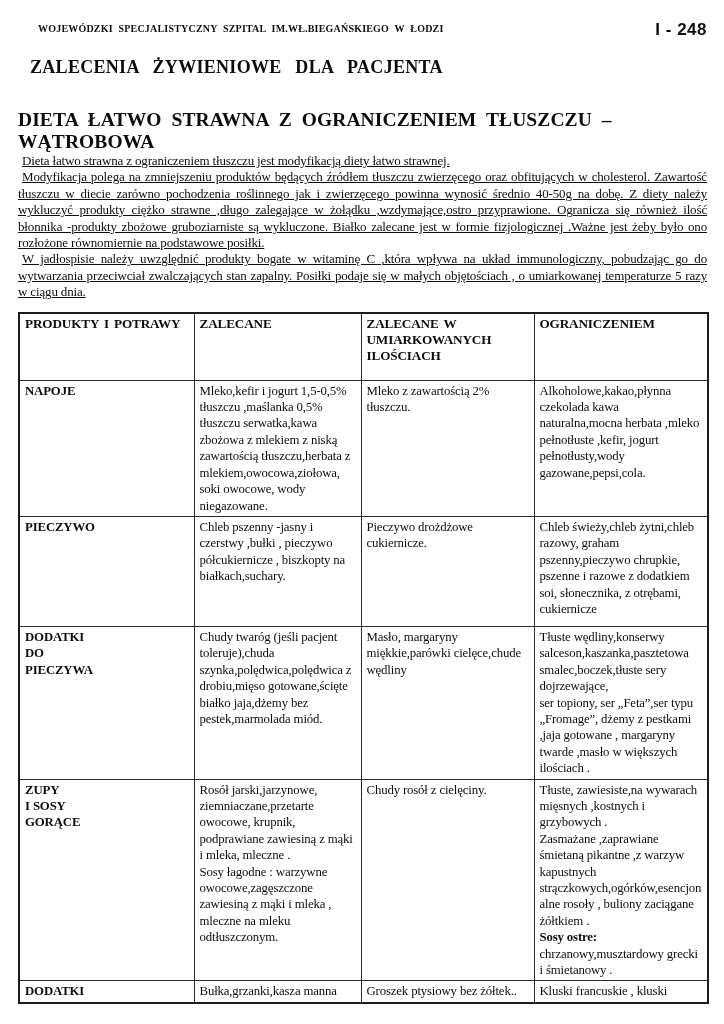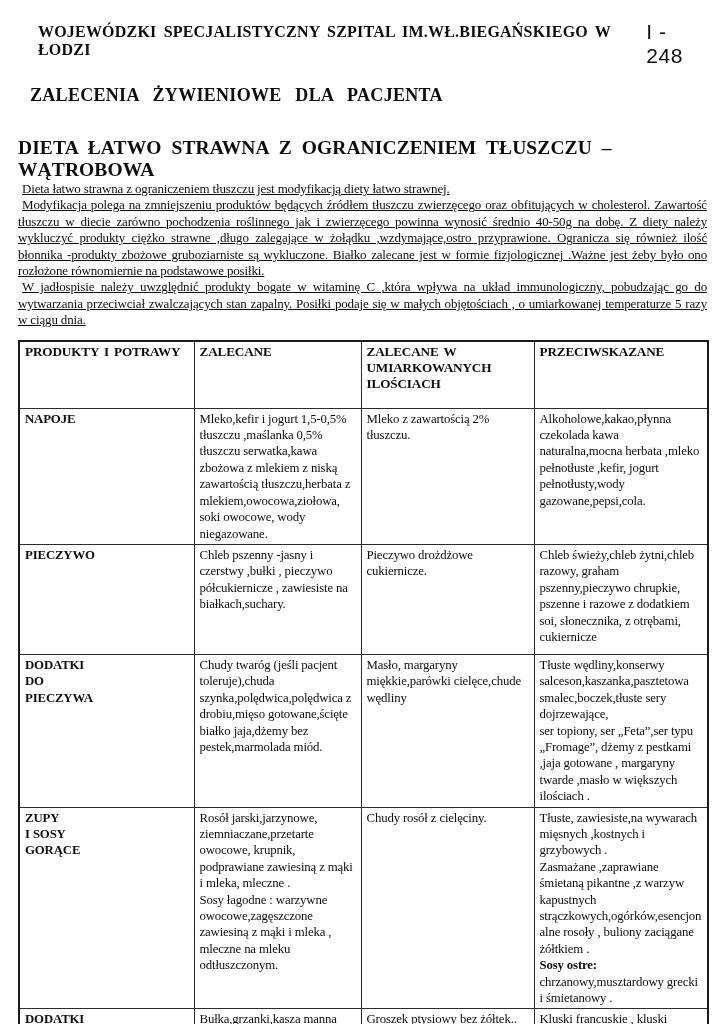--- a/index.html
+++ b/index.html
@@ -19,29 +19,29 @@
     overflow: hidden;
   }
   .doc-header {
     display: flex;
     justify-content: space-between;
     align-items: flex-start;
     margin-left: 20px;
   }
   .hospital {
     font-weight: bold;
-    font-size: 16px;
+    font-size: 10px;
     letter-spacing: 0.2px;
     word-spacing: 3px;
     padding-top: 3px;
   }
   .doc-number {
     font-family: "Liberation Sans", "DejaVu Sans", sans-serif;
-    font-weight: normal;
-    font-size: 21px;
+    font-weight: bold;
+    font-size: 17px;
     letter-spacing: 0.5px;
   }
   .subtitle {
     margin-top: 17px;
     margin-left: 12px;
     font-weight: bold;
     font-size: 18px;
     letter-spacing: 0.3px;
     word-spacing: 9px;
   }
@@ -132,33 +132,33 @@
       <col style="width:173px">
       <col style="width:174px">
     </colgroup>
     <thead>
       <tr>
         <th>PRODUKTY  I  POTRAWY</th>
         <th>ZALECANE</th>
         <th>ZALECANE  W
 UMIARKOWANYCH
 ILOŚCIACH</th>
-        <th>PRZECIWSKAZANE</th>
+        <th>OGRANICZENIEM</th>
       </tr>
     </thead>
     <tbody>
       <tr class="r-napoje">
         <td class="category">NAPOJE</td>
         <td>Mleko,kefir i jogurt 1,5-0,5% tłuszczu ,maślanka 0,5% tłuszczu serwatka,kawa zbożowa z mlekiem z niską zawartością tłuszczu,herbata z mlekiem,owocowa,ziołowa, soki owocowe,  wody niegazowane.</td>
         <td>Mleko z zawartością 2% tłuszczu.</td>
         <td>Alkoholowe,kakao,płynna czekolada kawa naturalna,mocna herbata ,mleko pełnotłuste ,kefir, jogurt pełnotłusty,wody gazowane,pepsi,cola.</td>
       </tr>
       <tr class="r-pieczywo">
         <td class="category">PIECZYWO</td>
-        <td>Chleb pszenny -jasny i czerstwy ,bułki , pieczywo półcukiernicze , zawiesiste na białkach,suchary.</td>
+        <td>Chleb pszenny -jasny i czerstwy ,bułki , pieczywo półcukiernicze , biszkopty na białkach,suchary.</td>
         <td>Pieczywo drożdżowe cukiernicze.</td>
         <td>Chleb świeży,chleb żytni,chleb razowy, graham pszenny,pieczywo chrupkie,
 pszenne i razowe z dodatkiem soi, słonecznika, z otrębami, cukiernicze</td>
       </tr>
       <tr class="r-dodatki-piecz">
         <td class="category">DODATKI
 DO
 PIECZYWA</td>
         <td>Chudy twaróg (jeśli pacjent toleruje),chuda szynka,polędwica,polędwica z drobiu,mięso gotowane,ścięte białko jaja,dżemy bez pestek,marmolada miód.</td>
         <td>Masło, margaryny miękkie,parówki cielęce,chude wędliny</td>

